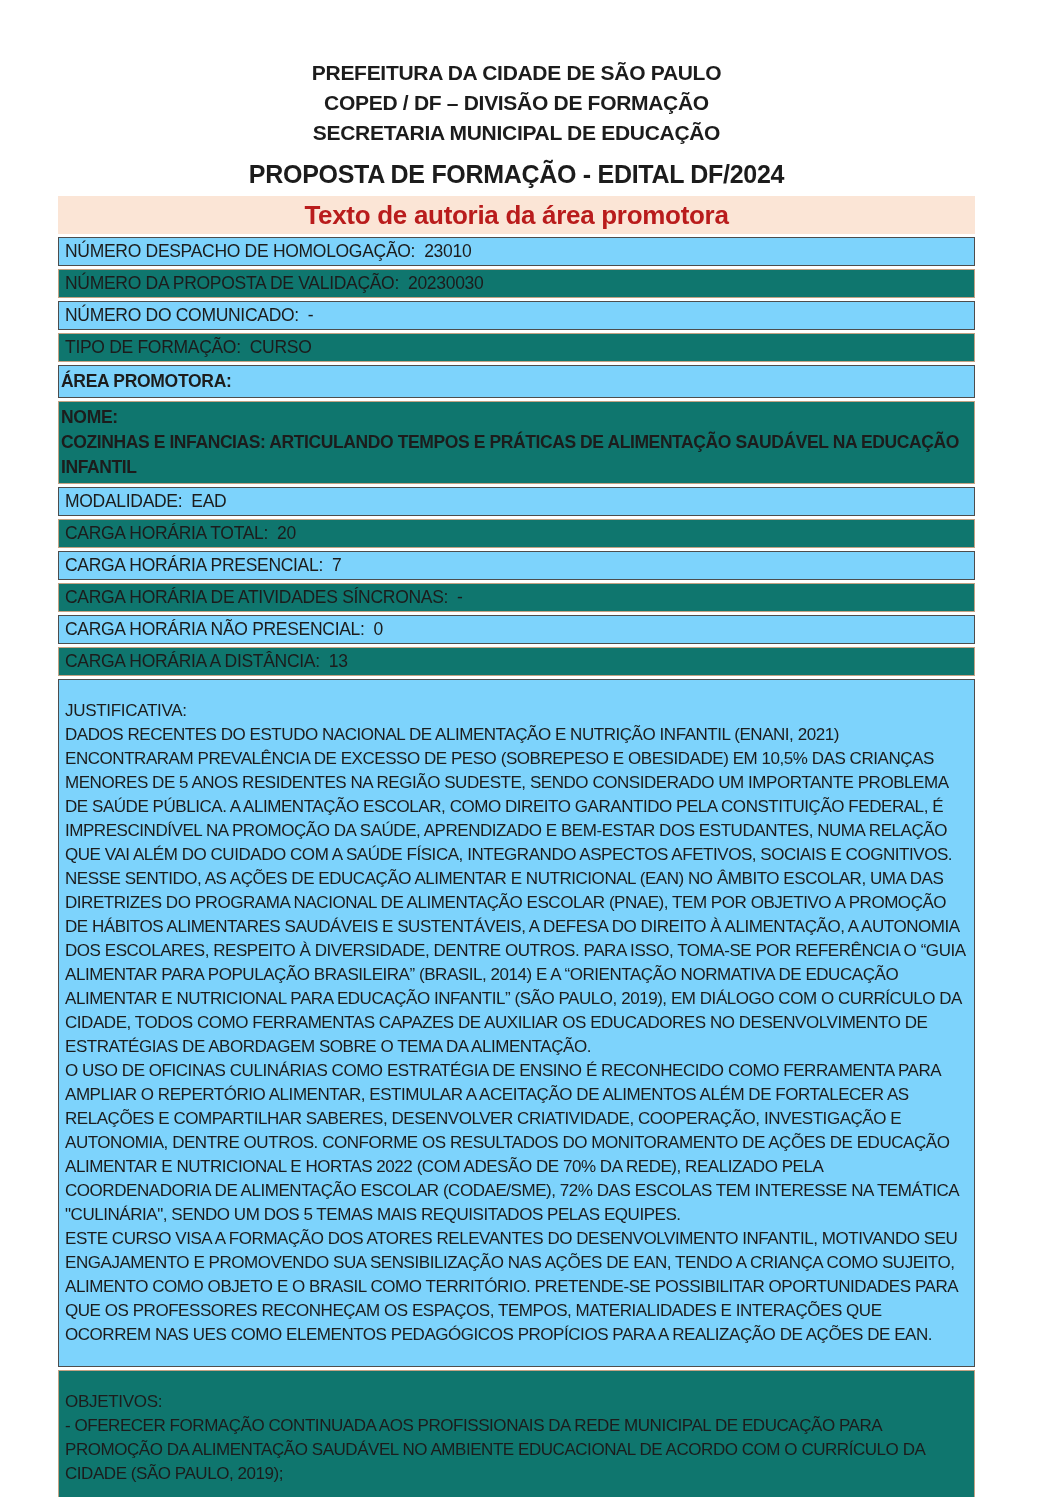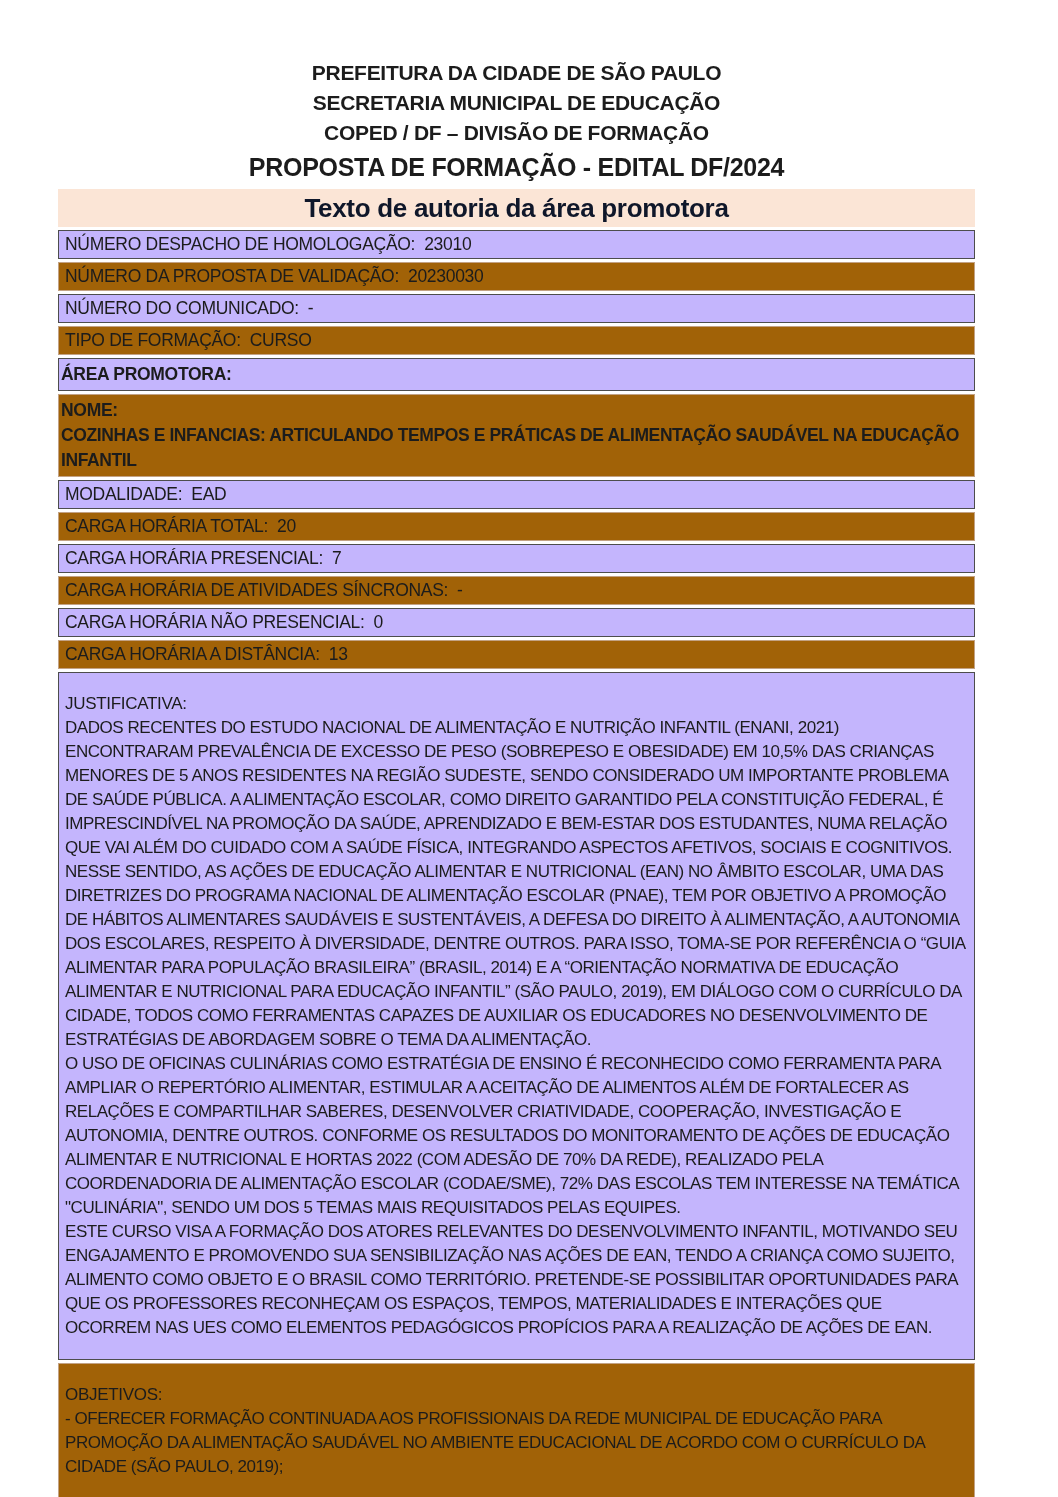--- a/index.html
+++ b/index.html
@@ -31,49 +31,49 @@
     font-size: 21px;
     font-weight: 700;
     line-height: 30px;
     letter-spacing: -0.3px;
   }
   .htitle {
     font-size: 25px;
     font-weight: 700;
     line-height: 32px;
     letter-spacing: -0.3px;
-    margin-top: 3px;
+    margin-top: 10px;
   }
   .banner {
     margin-top: 6px;
     height: 38px;
     background: #FBE5D6;
     display: flex;
     align-items: center;
     justify-content: center;
     font-size: 26px;
     font-weight: 700;
-    color: #0f172a;
+    color: #b91c1c;
     letter-spacing: -0.3px;
   }
   
   .row {
     box-sizing: border-box;
     margin-top: 3px;
     border: 1px solid #4d4d4d;
-    background: #c4b5fd;
+    background: #7dd3fc;
     font-size: 17.5px;
     letter-spacing: -0.3px;
     padding: 0 6px;
     min-height: 29px;
     display: flex;
     align-items: center;
   }
   .row.peach {
-    background: #a16207;
+    background: #0f766e;
     border-color: #C3A284;
   }
   .row .val { margin-left: 9px; white-space: nowrap; }
   .row.bold { font-weight: 700; }
   .row.multi {
     display: block;
     padding: 3px 2px;
     line-height: 25px;
     height: auto;
   }
@@ -100,22 +100,22 @@
   }
 </style>
 </head>
 <body>
 
 <div class="page">
   <div class="content">
 
     <div class="doc-header">
       <div class="hline">PREFEITURA DA CIDADE DE SÃO PAULO</div>
+      <div class="hline">COPED / DF – DIVISÃO DE FORMAÇÃO</div>
       <div class="hline">SECRETARIA MUNICIPAL DE EDUCAÇÃO</div>
-      <div class="hline">COPED / DF – DIVISÃO DE FORMAÇÃO</div>
       <div class="htitle">PROPOSTA DE FORMAÇÃO - EDITAL DF/2024</div>
     </div>
 
     <div class="banner">
       <span>Texto de autoria da área promotora</span>
     </div>
 
     <div class="row">
       <span class="lbl">NÚMERO DESPACHO DE HOMOLOGAÇÃO:</span>
       <span class="val">23010</span>

